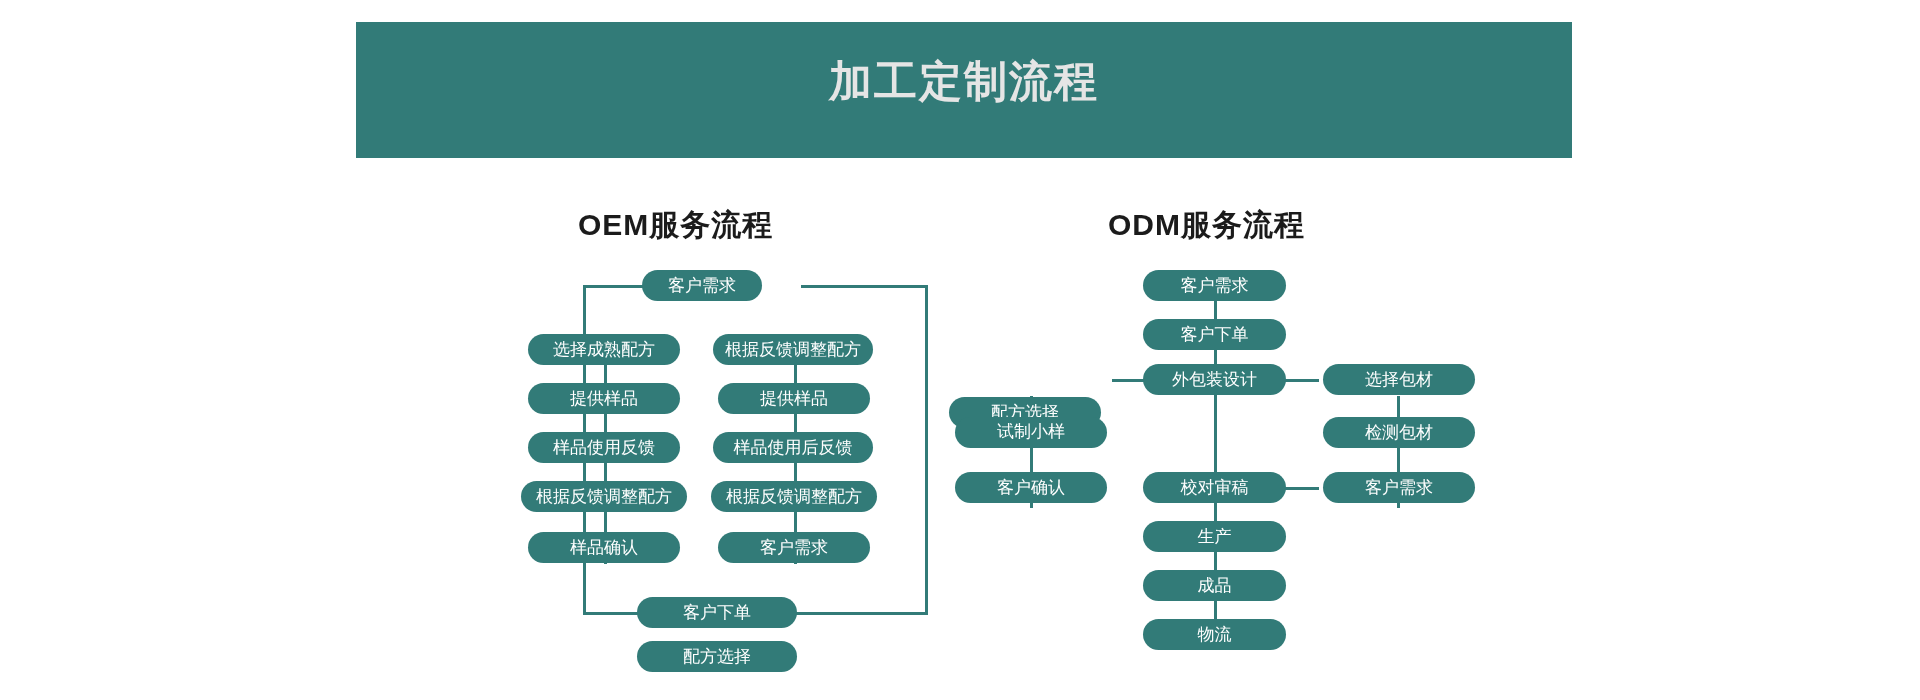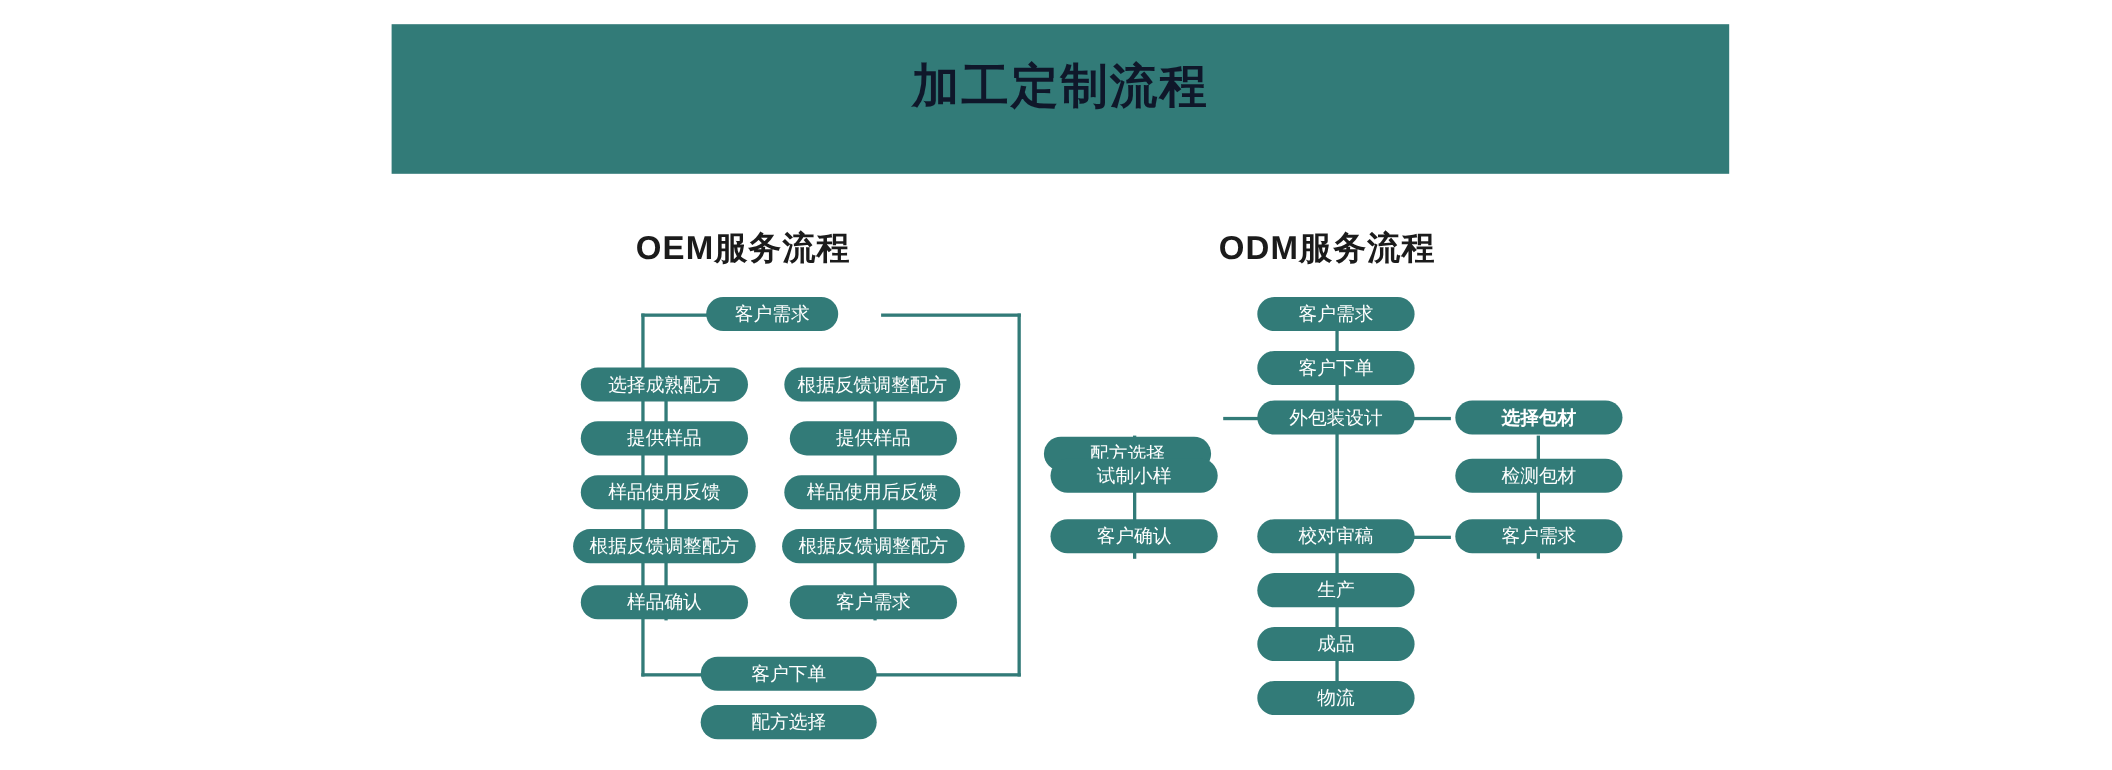--- a/index.html
+++ b/index.html
@@ -8,23 +8,22 @@
     font-family:"Liberation Sans","DejaVu Sans",sans-serif;
     overflow:hidden;position:relative;
   }
   
   .banner{
     position:absolute;left:356px;top:22px;width:1216px;height:136px;
     background:#327B78;
   }
   .banner-title{
     position:absolute;left:0;right:0;top:38px;text-align:center;
-    color:#0f172a;font-size:43px;font-weight:bold;letter-spacing:2px;
+    color:#e5e5e5;font-size:43px;font-weight:bold;letter-spacing:2px;
     line-height:1;
-    font-family:Liberation Mono, monospace;
   }
   .banner-sub{
     position:absolute;left:0;right:0;top:96px;text-align:center;
     color:#ffffff;font-size:23px;font-weight:400;letter-spacing:2.2px;
     line-height:1;opacity:.97;
   }
   
   .sec-title{
     position:absolute;color:#1b1b1b;font-size:30px;font-weight:bold;
     letter-spacing:1px;white-space:nowrap;
@@ -86,23 +85,23 @@
 <div class="ln lnh" style="left:1226px;top:379px;width:93px;"></div>
 <div class="ln lnv" style="left:1030px;top:396px;height:112px;"></div>
 <div class="ln lnv" style="left:1397px;top:396px;height:112px;"></div>
 <div class="ln lnh" style="left:1226px;top:487px;width:93px;"></div>
 
 <div class="node" style="left:1143px;top:270px;width:143px;">客户需求</div>
 <div class="node" style="left:1143px;top:319px;width:143px;">客户下单</div>
 <div class="node" style="left:1143px;top:364px;width:143px;">外包装设计</div>
 
 <div class="node" style="left:949px;top:364px;width:152px;margin-top:33px;">配方选择</div>
-<div class="node" style="left:955px;top:417px;width:152px;">试制小样</div>
+<div class="node" style="left:955px;top:417px;width:152px;font-family:Liberation Mono, monospace;">试制小样</div>
 <div class="node" style="left:955px;top:472px;width:152px;">客户确认</div>
 
-<div class="node" style="left:1323px;top:364px;width:152px;font-weight:bold;">选择包材</div>
+<div class="node" style="left:1323px;top:364px;width:152px;">选择包材</div>
 <div class="node" style="left:1323px;top:417px;width:152px;">检测包材</div>
 <div class="node" style="left:1323px;top:472px;width:152px;">客户需求</div>
 
 <div class="node" style="left:1143px;top:472px;width:143px;">校对审稿</div>
 <div class="node" style="left:1143px;top:521px;width:143px;">生产</div>
 <div class="node" style="left:1143px;top:570px;width:143px;">成品</div>
 <div class="node" style="left:1143px;top:619px;width:143px;">物流</div>
 
 </body></html>

